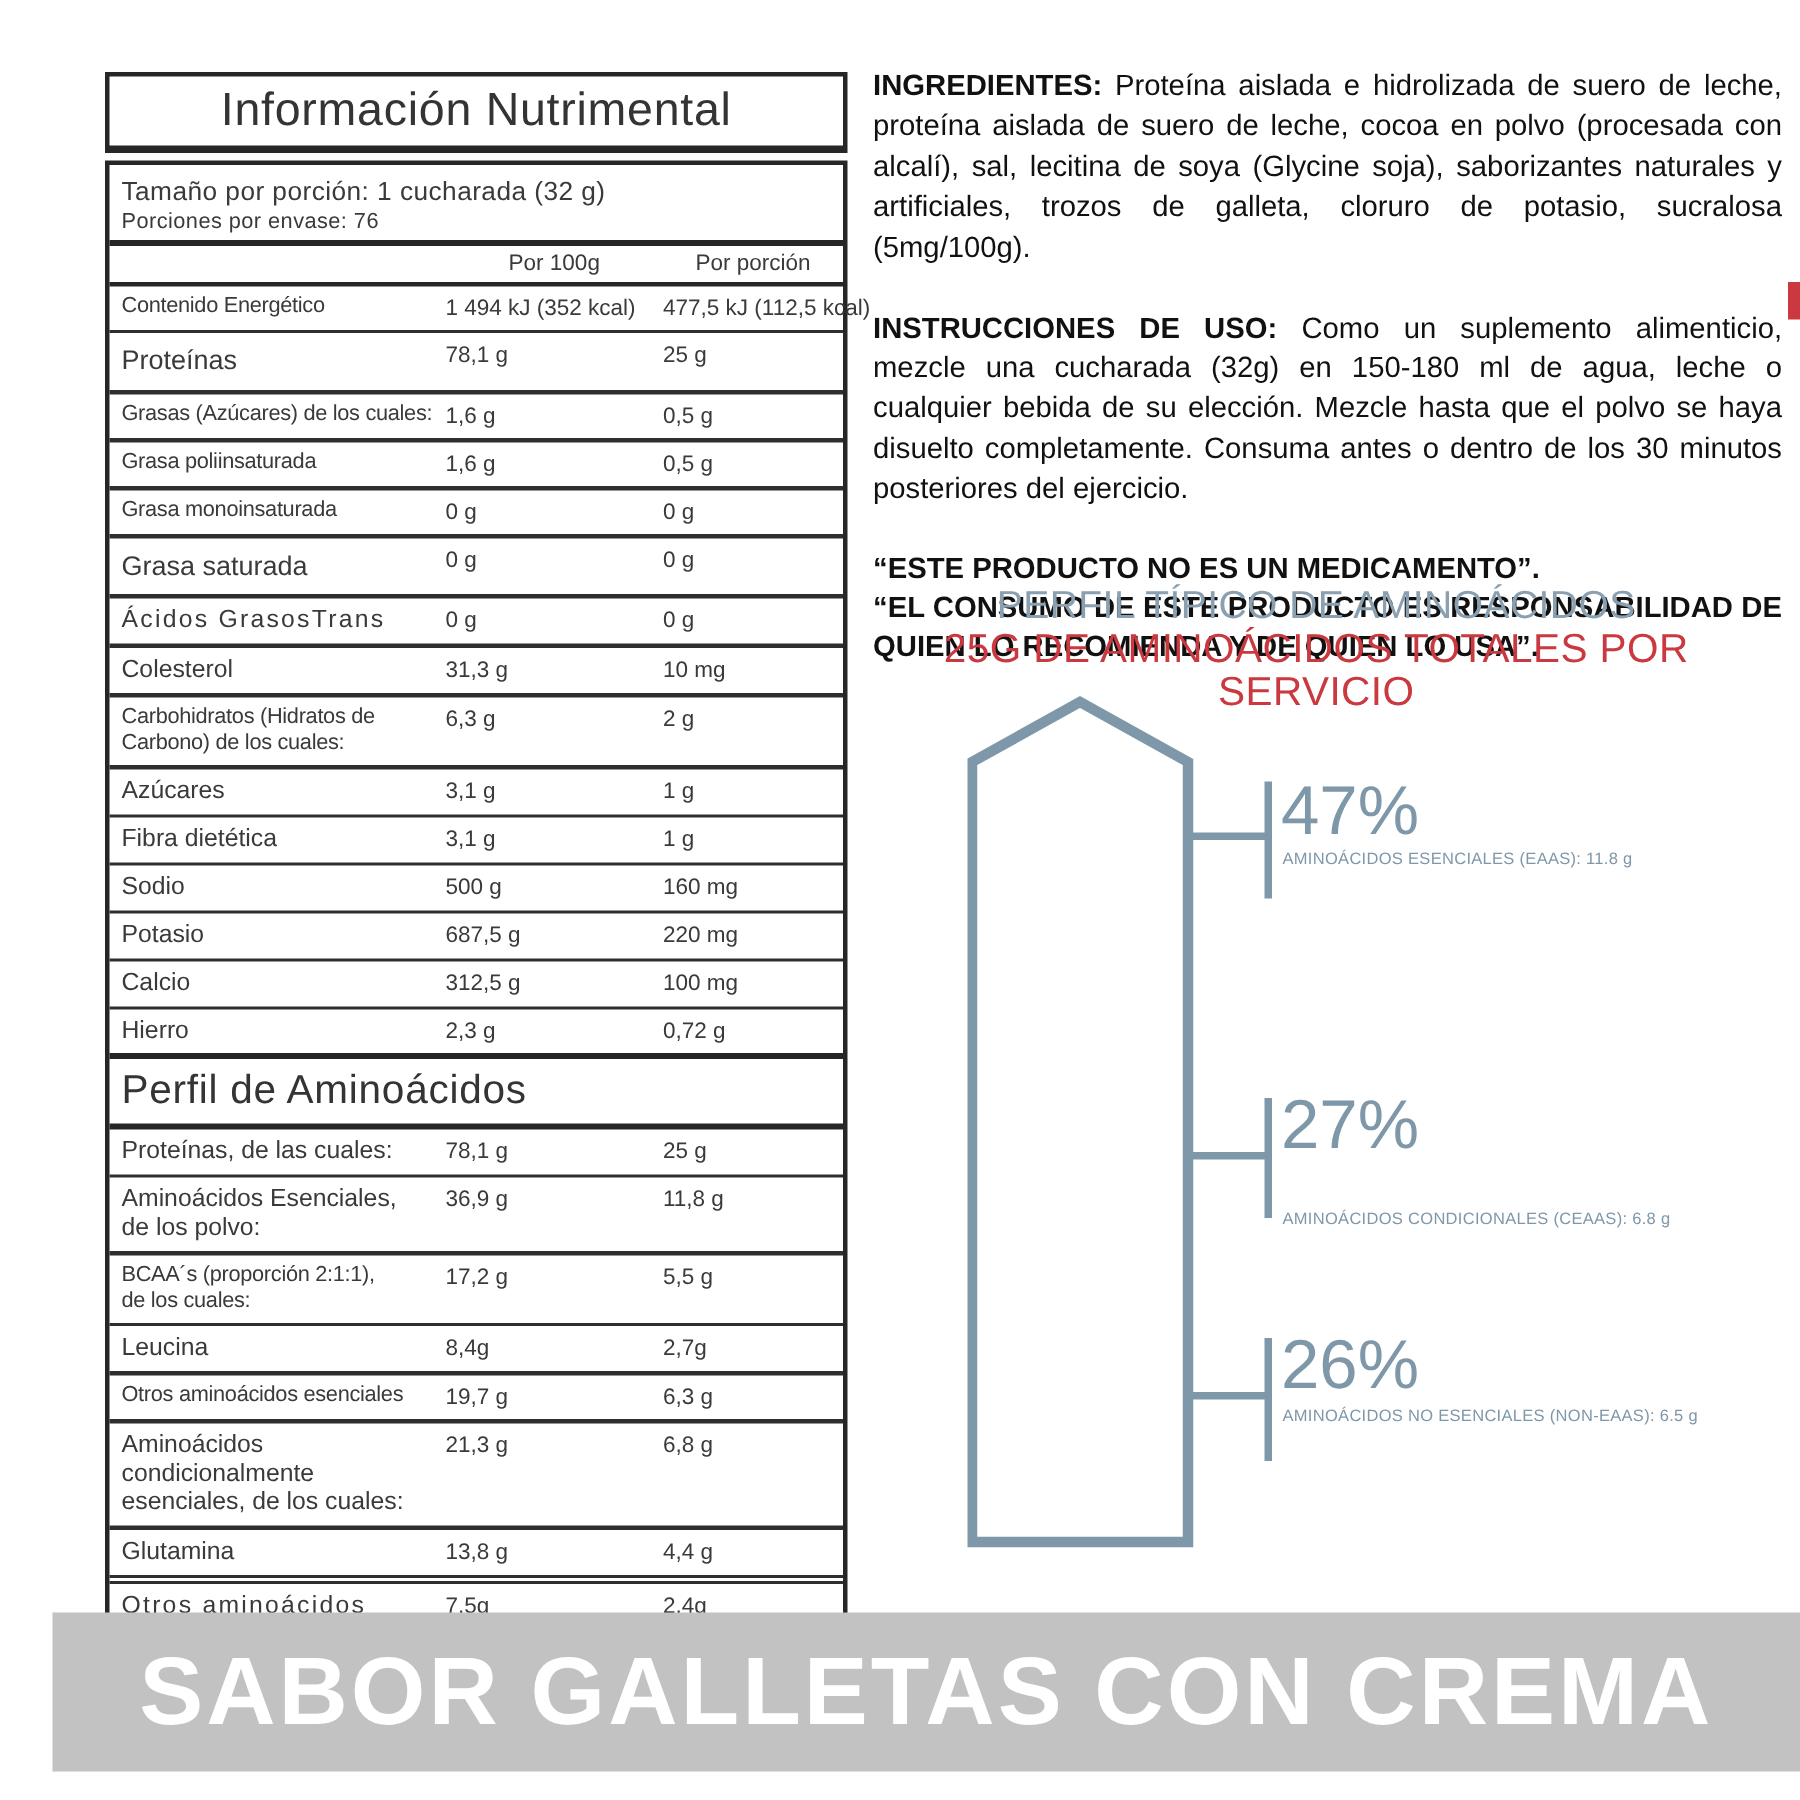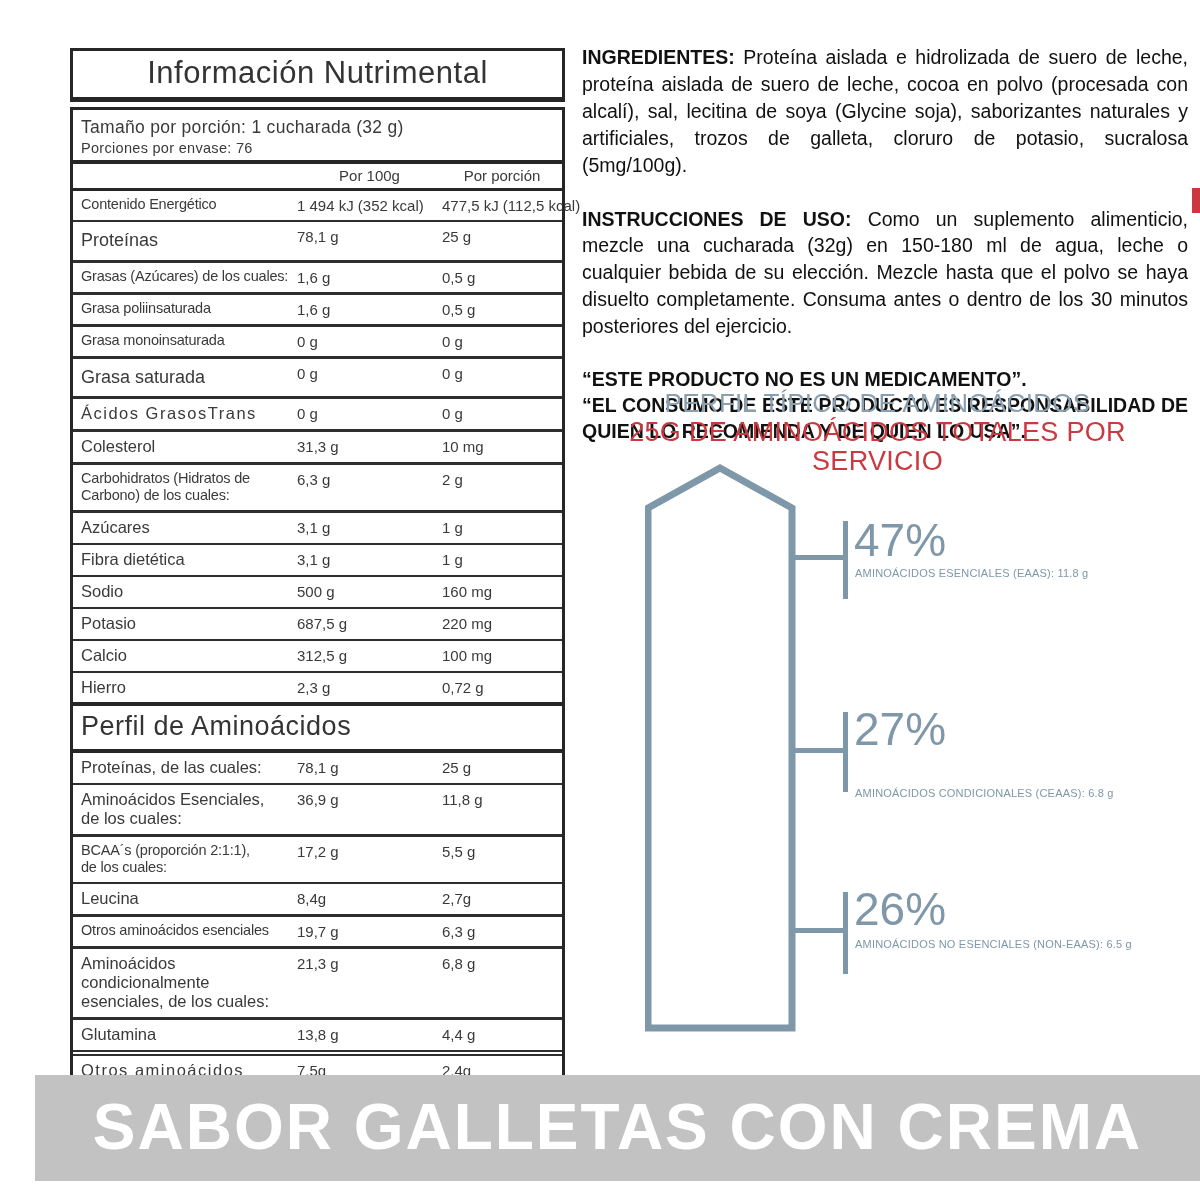--- a/index.html
+++ b/index.html
@@ -56,21 +56,21 @@
     position:absolute;left:648px;top:502px;width:147px;text-align:center;
     color:#7e97a9;font-size:24px;line-height:28px;
   }
   .seg{white-space:pre-line;margin-bottom:6px;}
   .grp{position:absolute;left:792px;width:400px;height:110px;}
   .grp .conn{position:absolute;left:0;width:53px;height:5px;background:#7e97a9;}
   .grp .vline{position:absolute;left:51px;width:5px;background:#7e97a9;}
   .grp .pct{position:absolute;left:62px;top:0;font-size:46px;line-height:1;color:#7e97a9;}
   .grp .cap{position:absolute;left:63px;font-size:11px;letter-spacing:.2px;color:#7e97a9;white-space:nowrap;}
   .grp1{top:517px;} .grp1 .conn{top:38px;} .grp1 .vline{top:4px;height:78px;} .grp1 .cap{top:50px;}
-  .grp2{top:706px;} .grp2 .conn{top:42px;} .grp2 .vline{top:6px;height:80px;} .grp2 .cap{top:50px;margin-top:31px;}
+  .grp2{top:726px;} .grp2 .conn{top:42px;} .grp2 .vline{top:6px;height:80px;} .grp2 .cap{top:50px;margin-top:31px;}
   .grp3{top:886px;} .grp3 .conn{top:42px;} .grp3 .vline{top:6px;height:82px;} .grp3 .cap{top:52px;}
   
   .banner{
     position:absolute;left:35px;top:1075px;width:1165px;height:106px;background:#c2c2c2;
     color:#fff;font-weight:bold;font-size:64px;letter-spacing:2px;
     text-align:center;line-height:104px;white-space:nowrap;
   }
 </style>
 </head>
 <body>
@@ -167,21 +167,21 @@
       </div>
     <div class="nt-sec">Perfil de Aminoácidos</div>
     <div class="rows">
         <div class="row md row1">
     <span class="lbl">Proteínas, de las cuales:</span>
     <span class="v c1">78,1 g</span>
     <span class="v c2">25 g</span>
   </div>
         <div class="row md row2">
     <span class="lbl">Aminoácidos Esenciales,
-de los cuales:</span>
+de los polvo:</span>
     <span class="v c1">36,9 g</span>
     <span class="v c2">11,8 g</span>
   </div>
         <div class="row sm t3 row3">
     <span class="lbl">BCAA´s (proporción 2:1:1),
 de los cuales:</span>
     <span class="v c1">17,2 g</span>
     <span class="v c2">5,5 g</span>
   </div>
         <div class="row md row4">

